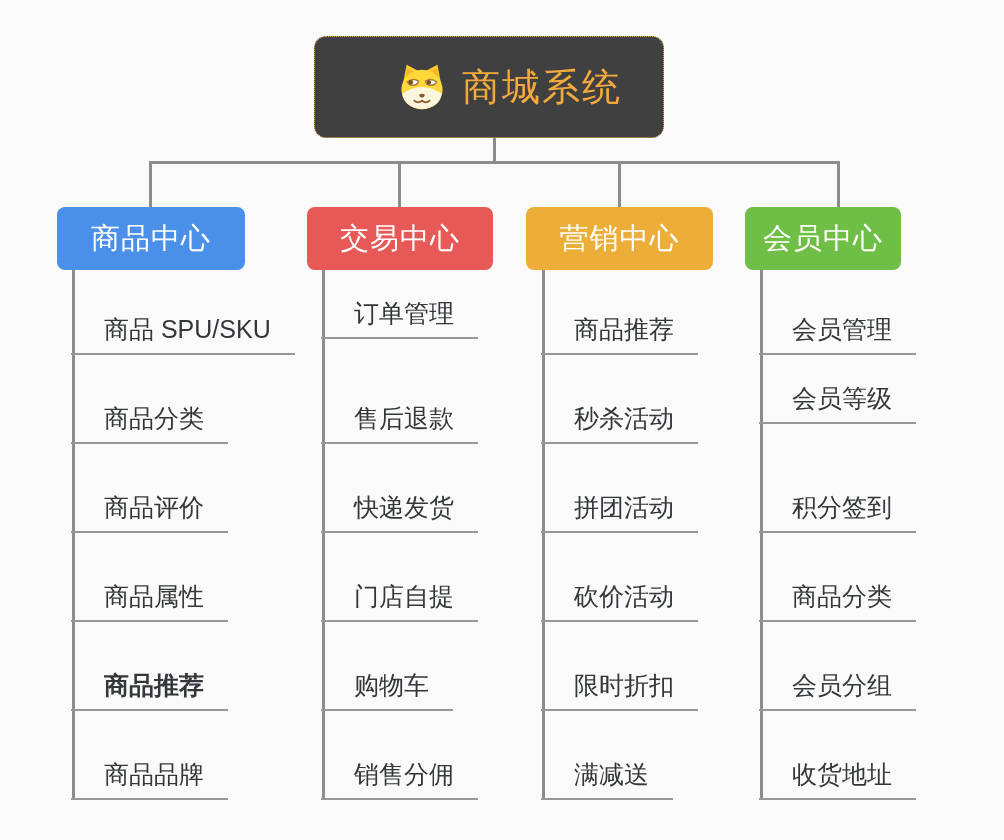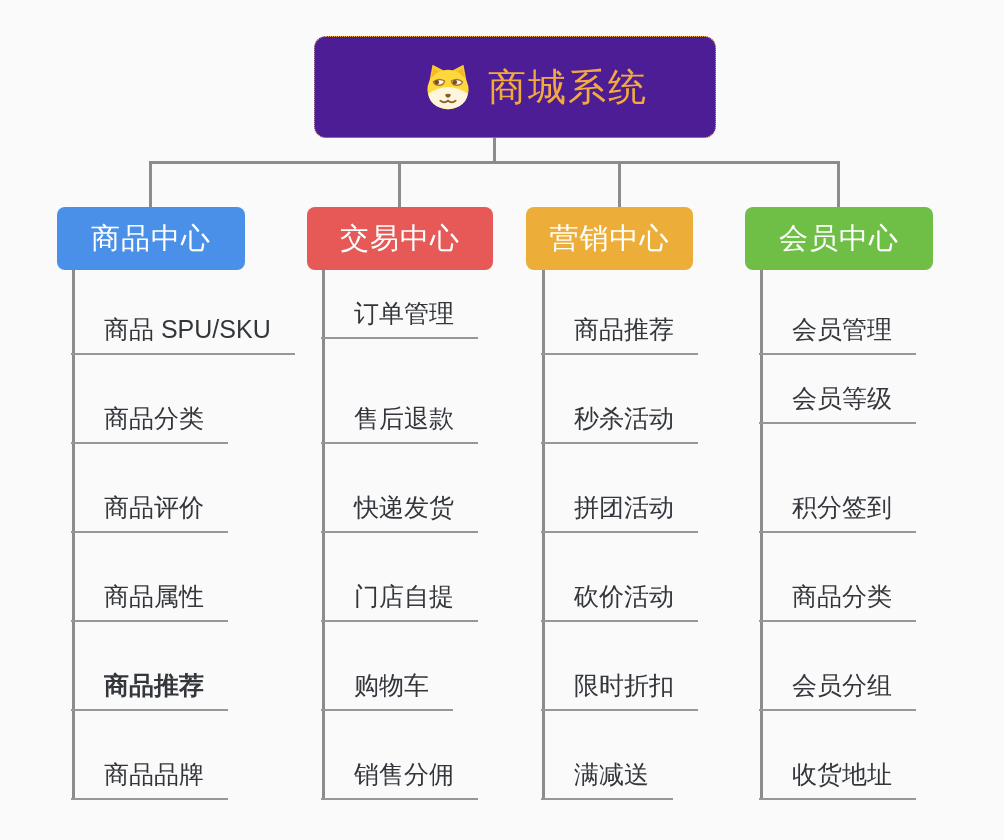--- a/index.html
+++ b/index.html
@@ -11,22 +11,22 @@
     position: relative;
     width: 1004px;
     height: 840px;
     background: #FAFAFA;
     overflow: hidden;
   }
   
   .root-node {
     position: absolute;
     left: 314px; top: 36px;
-    width: 402px; height: 102px;
-    background: #4c1d95;
+    width: 350px; height: 102px;
+    background: #404040;
     border: 1px dotted #F2B04A;
     border-radius: 12px;
     display: flex;
     align-items: center;
     justify-content: center;
     gap: 14px;
     box-sizing: border-box;
     padding-left: 40px;
   }
   .root-title {
@@ -60,22 +60,22 @@
     top: 207px;
     height: 63px;
     border-radius: 8px;
     display: flex;
     align-items: center;
     justify-content: center;
     cursor: default;
   }
   .branch-node-0 { left: 57px;  width: 188px; }
   .branch-node-1 { left: 307px; width: 186px; }
-  .branch-node-2 { left: 526px; width: 167px; }
-  .branch-node-3 { left: 745px; width: 188px; }
+  .branch-node-2 { left: 526px; width: 187px; }
+  .branch-node-3 { left: 745px; width: 156px; }
   .branch-label {
     color: #FFFFFF;
     font-size: 29px;
     letter-spacing: 1px;
     white-space: nowrap;
   }
   
   .leaf-item {
     position: absolute;
     height: 44px;

